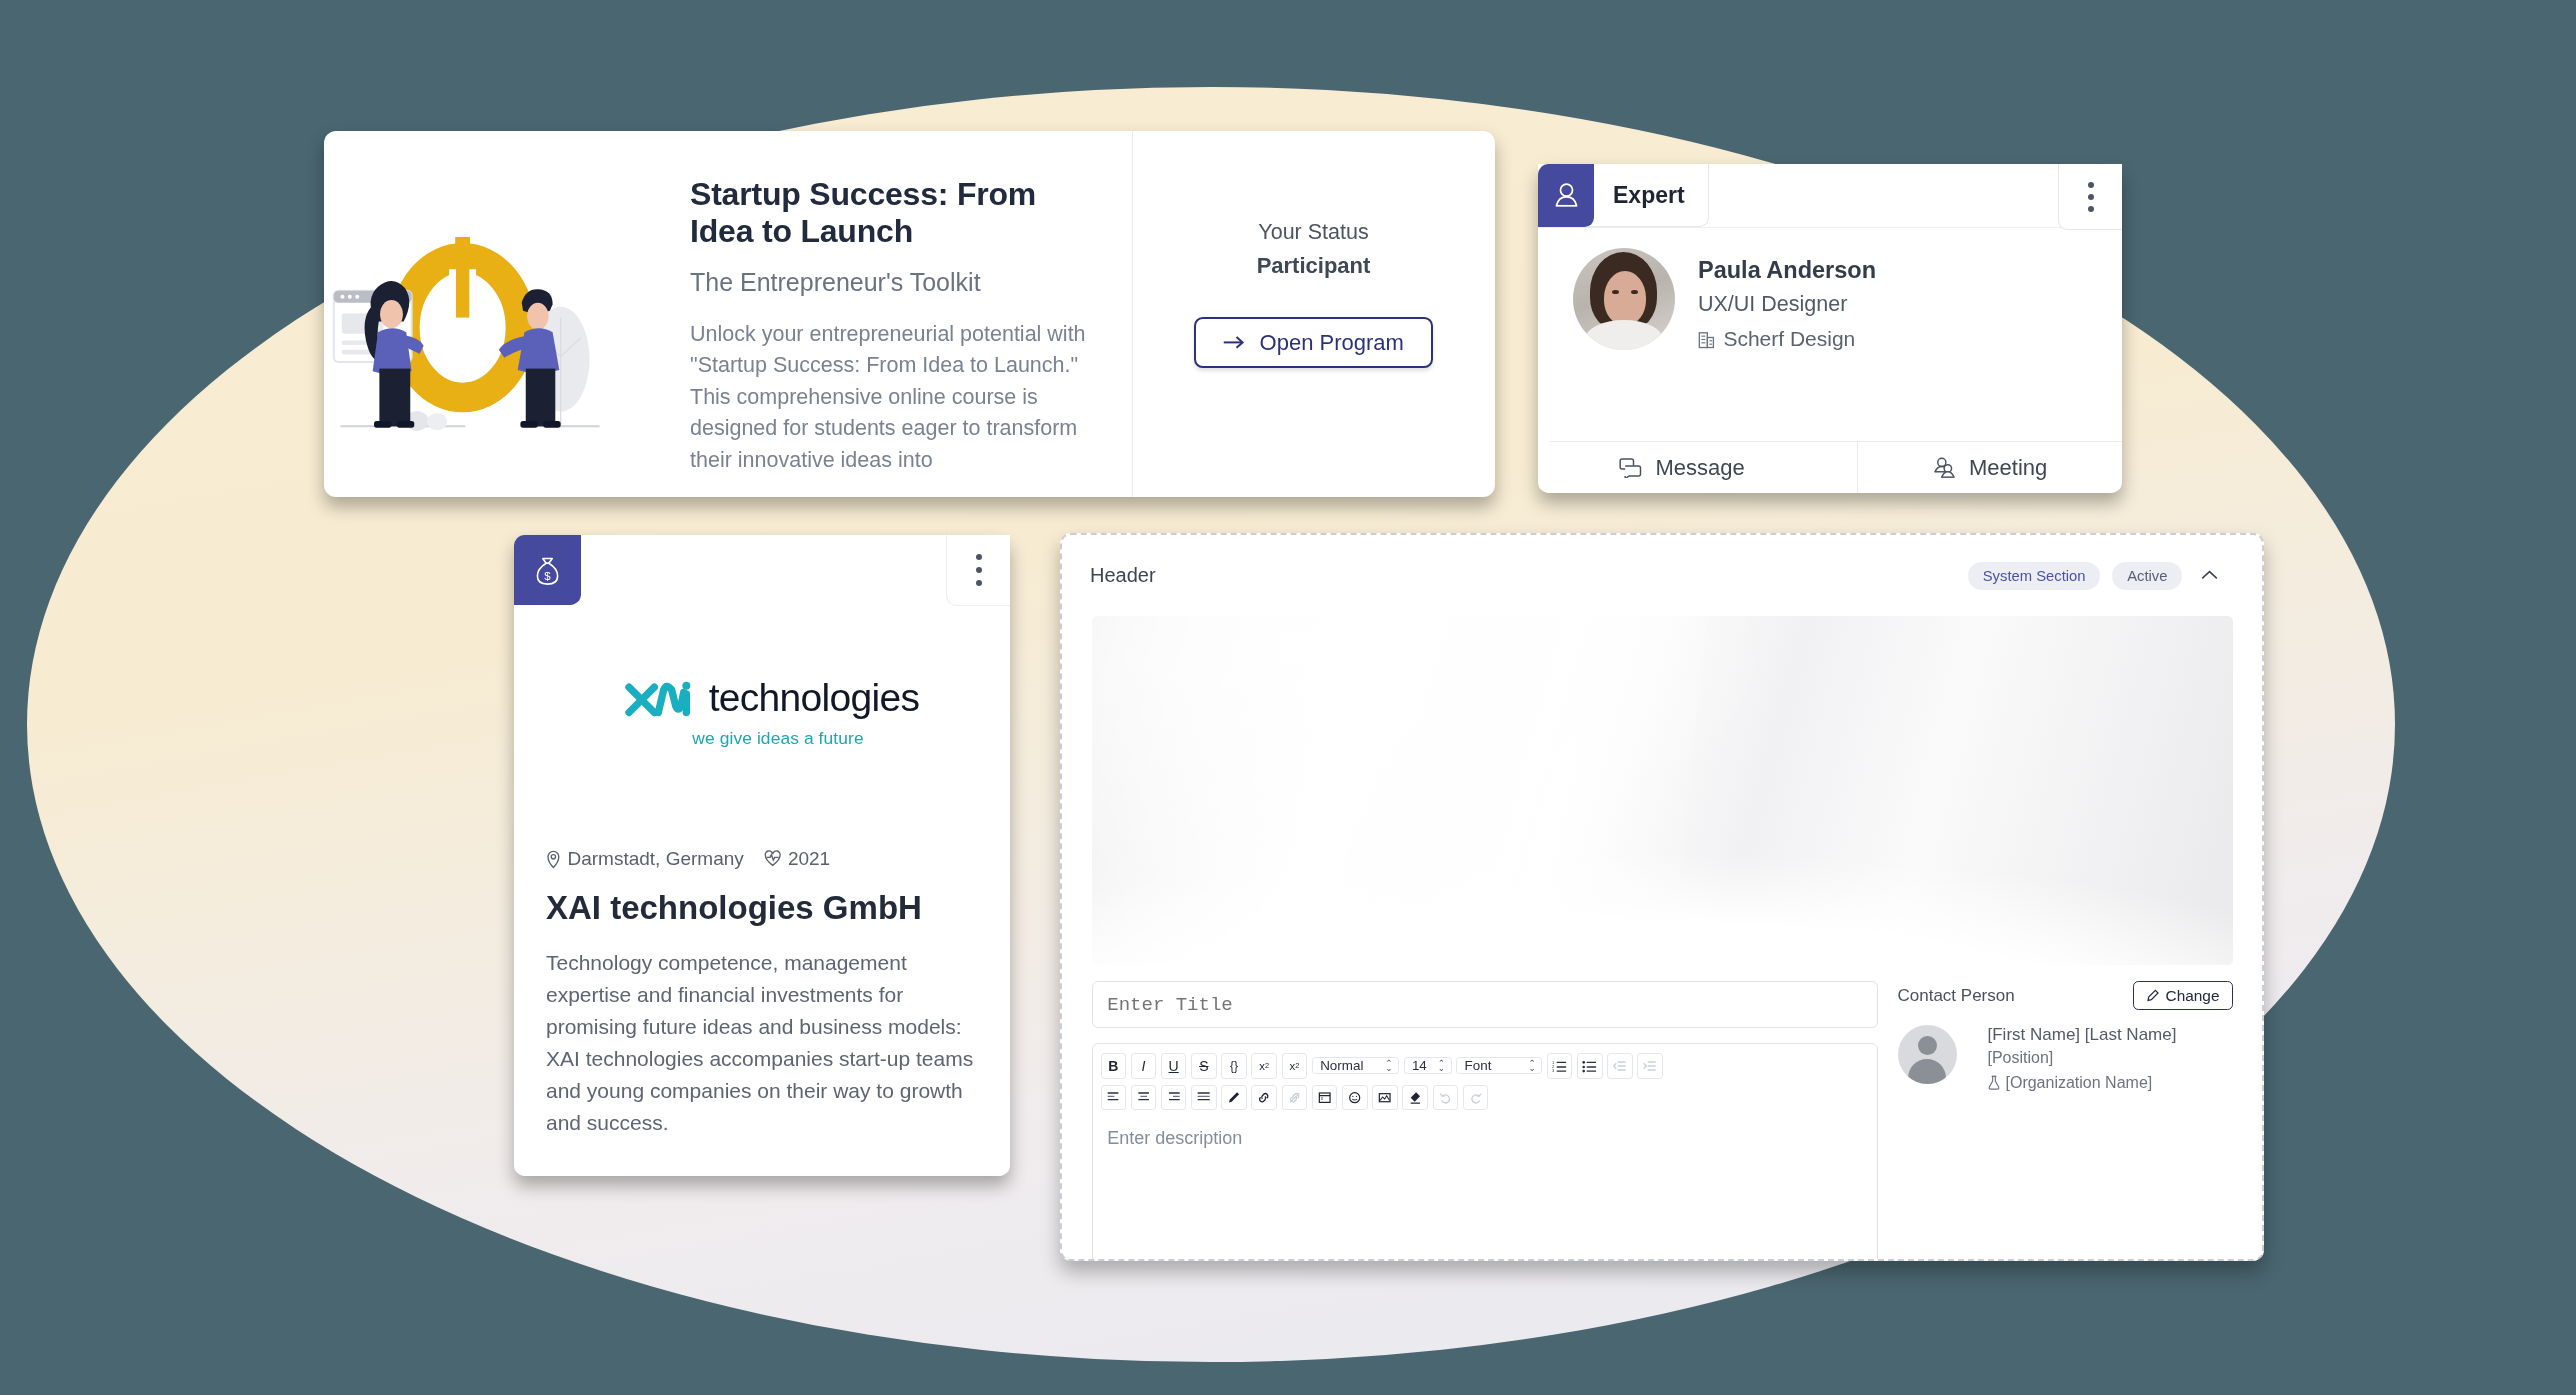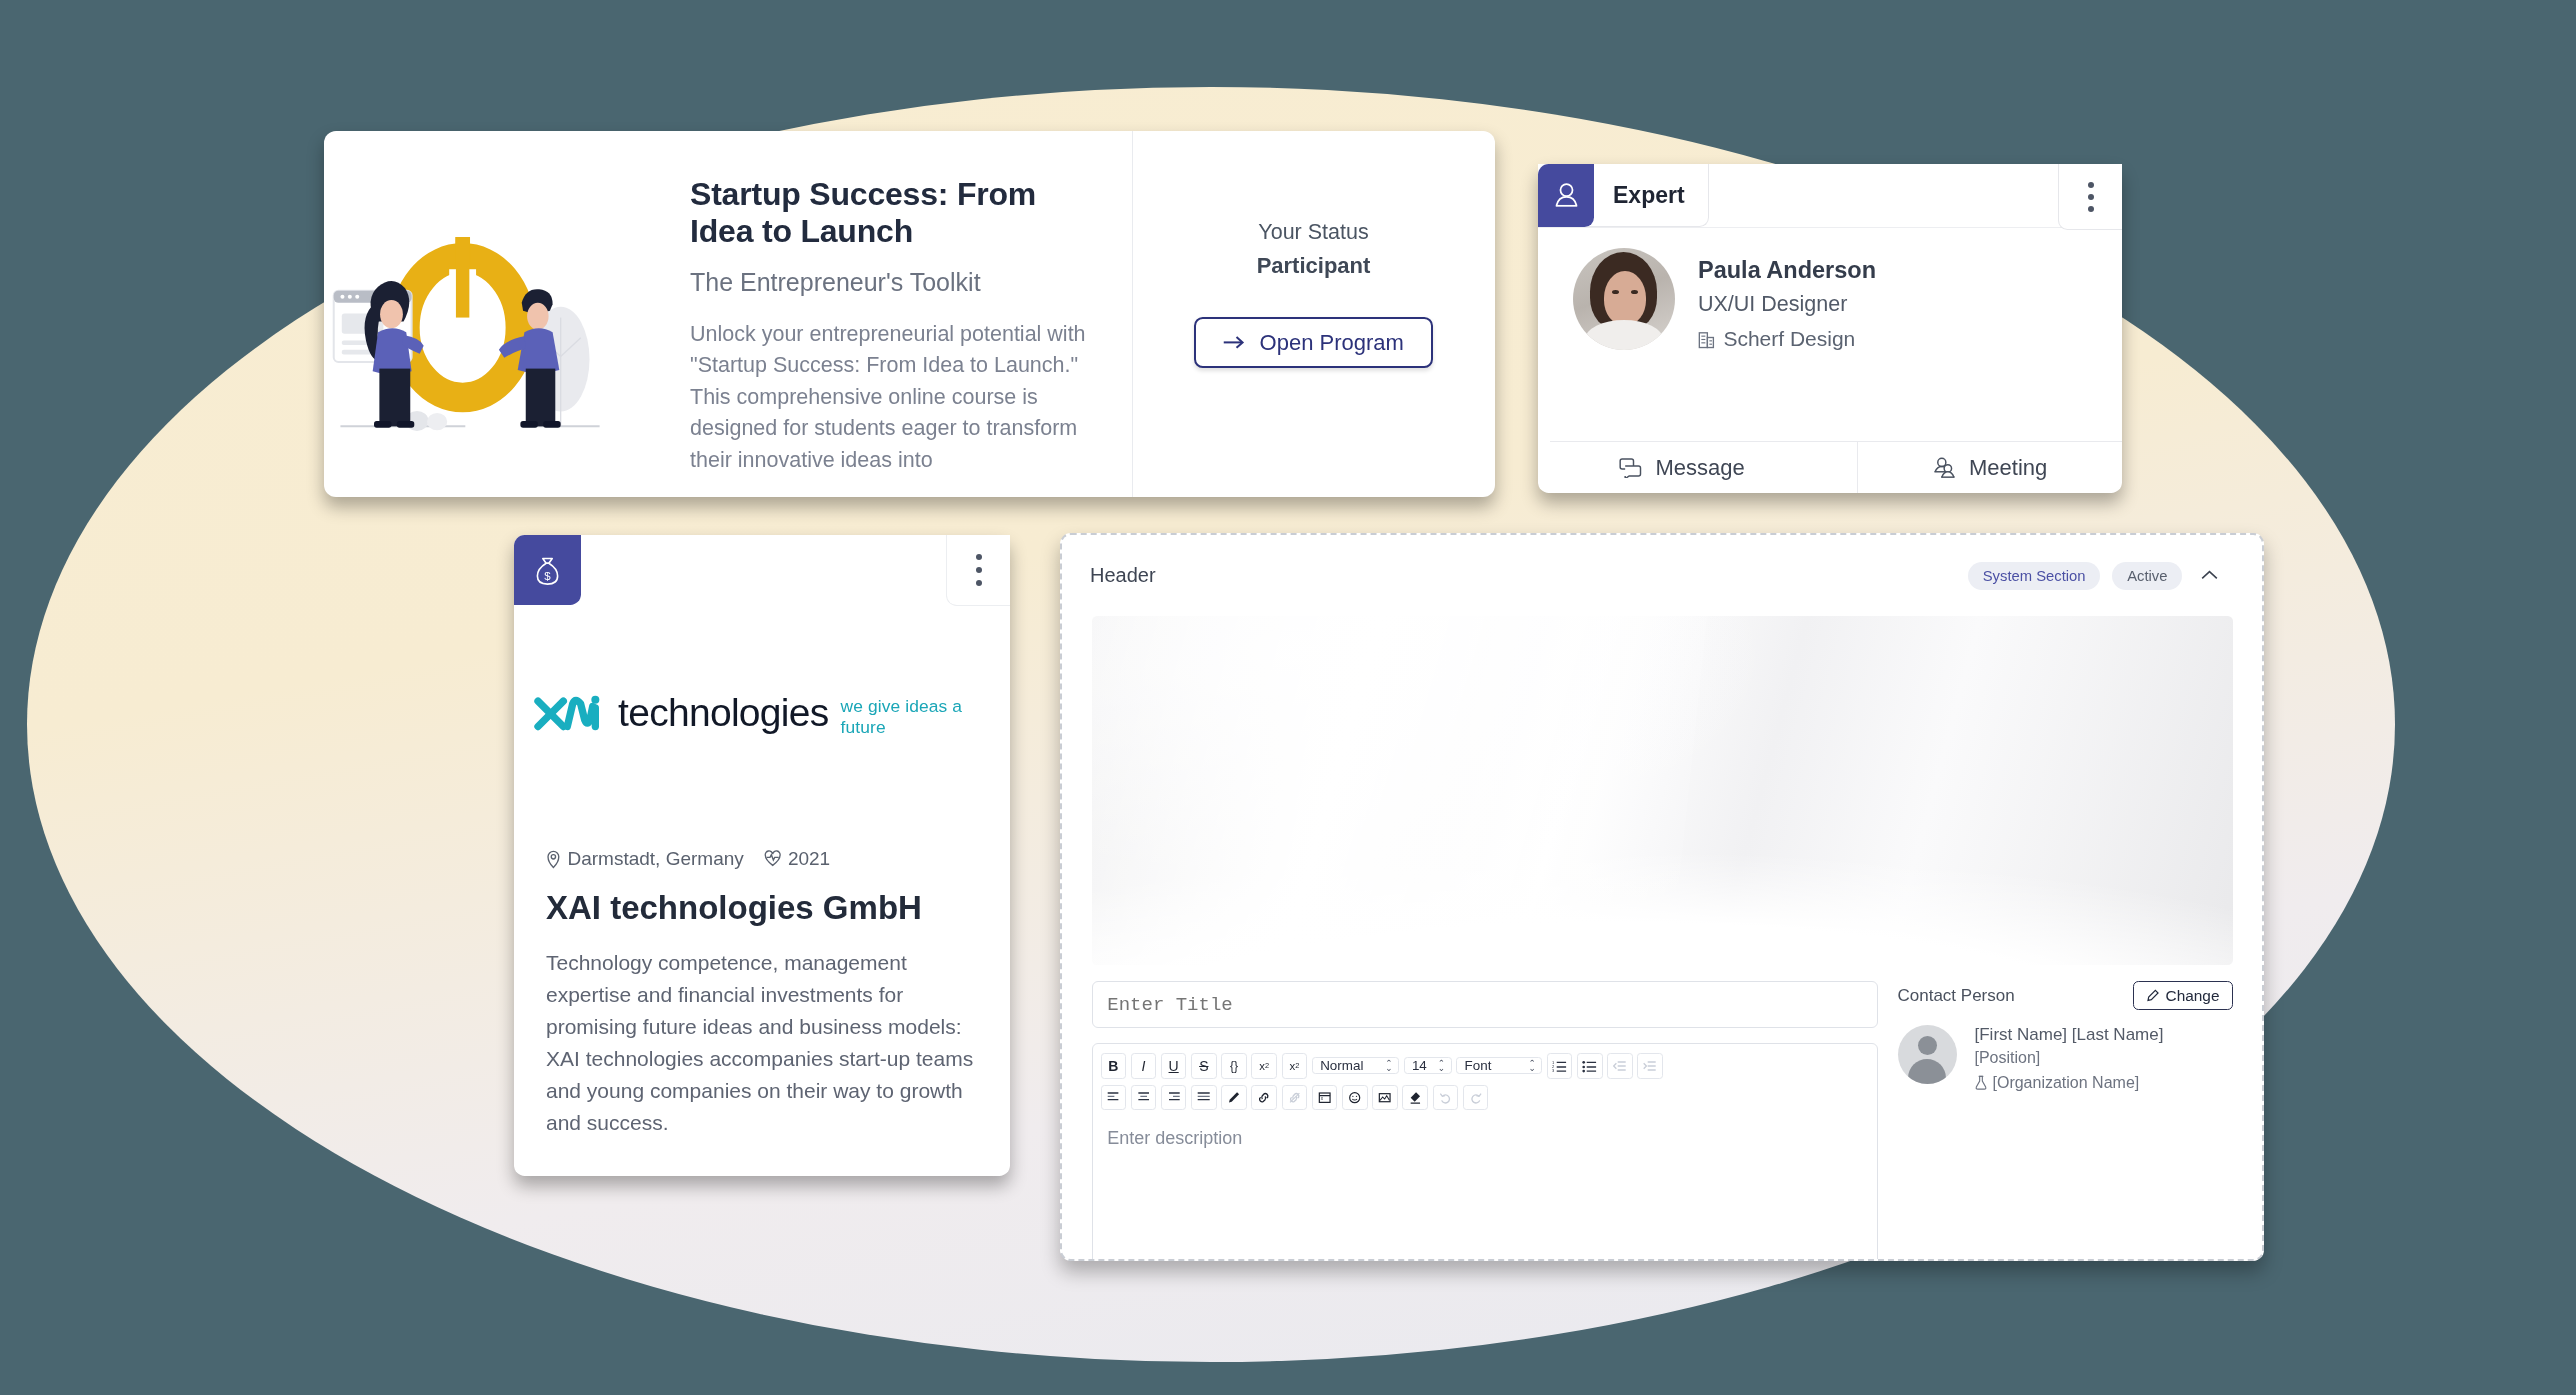--- a/index.html
+++ b/index.html
@@ -114,21 +114,21 @@
     background: #454a9e; border-radius: 10.7px 0 10.7px 0;
     display: flex; align-items: center; justify-content: center;
   }
   #company-kebab {
     position: absolute; right: 0; top: 0; width: 64px; height: 71px;
     border: 1.3px solid #eceef1; border-top: none; border-right: none;
     border-radius: 0 0 0 10.7px; background: #fff;
     display: flex; flex-direction: column; align-items: center; justify-content: center; gap: 6.7px;
     cursor: pointer;
   }
-  #company-logo-wrap { height: 215px; display: flex; flex-direction: row;
+  #company-logo-wrap { height: 215px; display: flex; flex-direction: column;
                        align-items: center; justify-content: center; margin-left: 20px; }
   #company-logo-row { display: flex; align-items: center; gap: 12px; }
   #company-logo-word { font-size: 39px; color: #111827; font-weight: 400; letter-spacing: -0.7px; }
   #company-tagline { font-size: 17.4px; color: #1aa6b7; margin-top: 8px; margin-left: 12px; letter-spacing: 0.1px; }
   #company-meta { display: flex; gap: 20px; align-items: center; padding: 0 32px; margin-top: 28px;
                   font-size: 19px; color: #5a616e; }
   .meta-item { display: flex; align-items: center; gap: 6.7px; }
   #company-name { font-size: 33px; font-weight: bold; color: #232b3a; padding: 0 32px; margin-top: 19px; }
   #company-desc { font-size: 21px; color: #5e6472; padding: 0 32px; margin-top: 20px; line-height: 1.52; }
 
@@ -193,21 +193,21 @@
   
   #contact-panel { width: 335px; }
   #contact-head { display: flex; align-items: center; justify-content: space-between; }
   #contact-title { font-size: 17px; color: #4a515e; }
   #change-btn {
     border: 1.3px solid #2b3150; border-radius: 5.4px; background: #fff;
     font-size: 15.4px; color: #232a3d; padding: 4.7px 12px;
     display: flex; align-items: center; gap: 6.7px; cursor: pointer;
     font-family: "Liberation Sans", sans-serif;
   }
-  #contact-body { display: flex; gap: 18px; margin-top: 14.8px; }
+  #contact-body { display: flex; gap: 31px; margin-top: 14.8px; }
   #contact-avatar { width: 59px; height: 59px; border-radius: 50%; background: #d8dadd;
                     flex: none; position: relative; overflow: hidden; }
   #contact-avatar .ch { position:absolute; left:20px; top:10.7px; width:19px; height:19px;
                         border-radius:50%; background:#8b9097; }
   #contact-avatar .cb { position:absolute; left:10.7px; top:34px; width:38px; height:32px;
                         border-radius: 19px 19px 0 0; background:#8b9097; }
   #contact-name { font-size: 17px; color: #535a67; }
   #contact-position { font-size: 16px; color: #6d7380; margin-top: 4px; }
   #contact-org { font-size: 16px; color: #6d7380; margin-top: 6.7px; display: flex; align-items: center; gap: 6px; }
 

